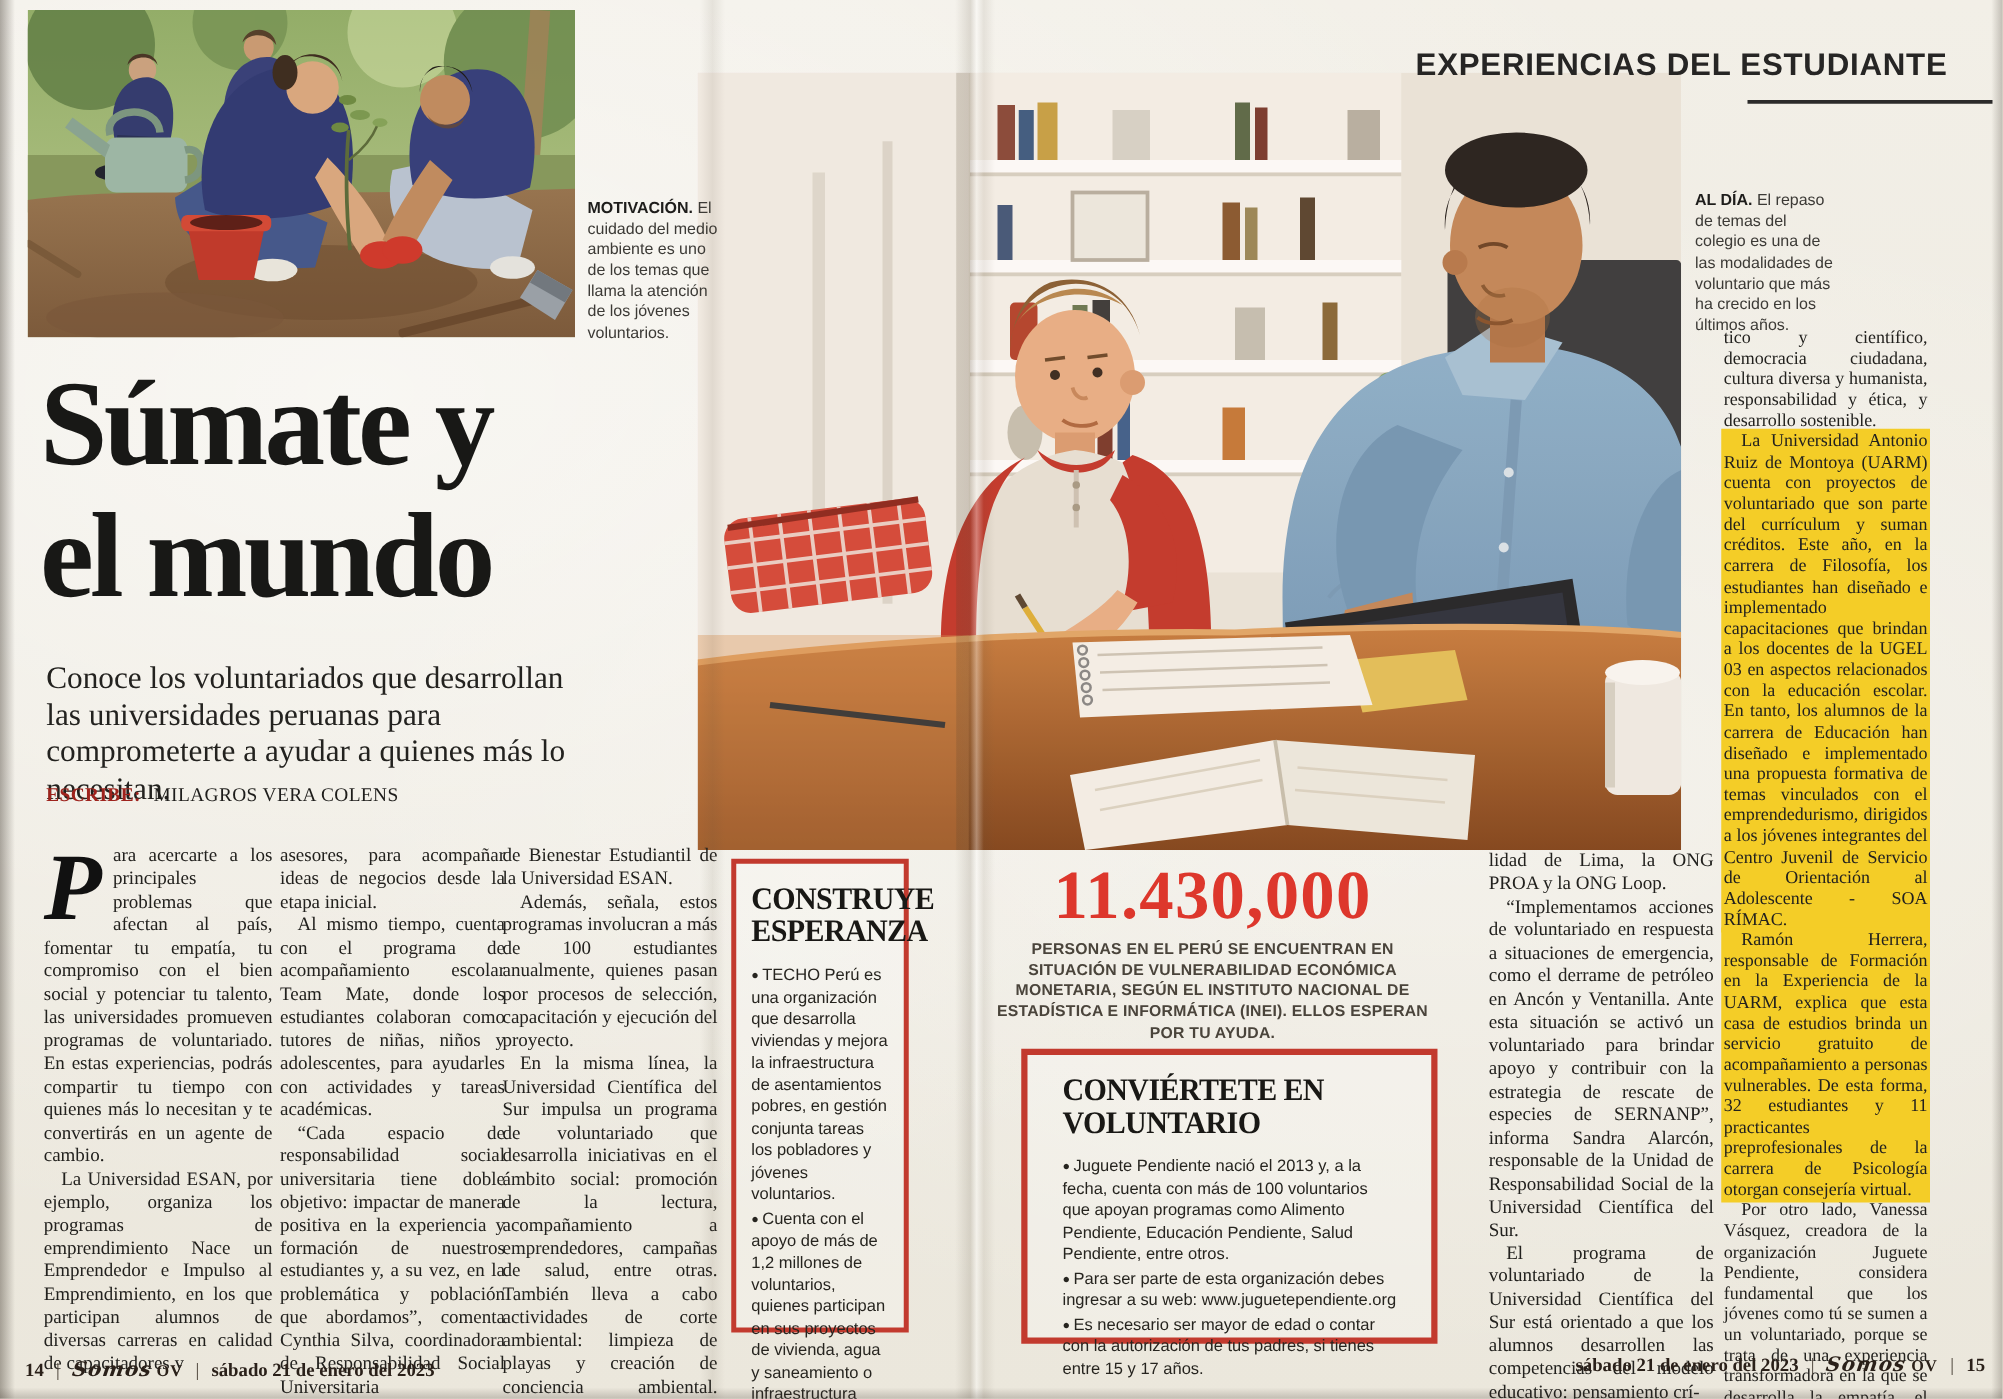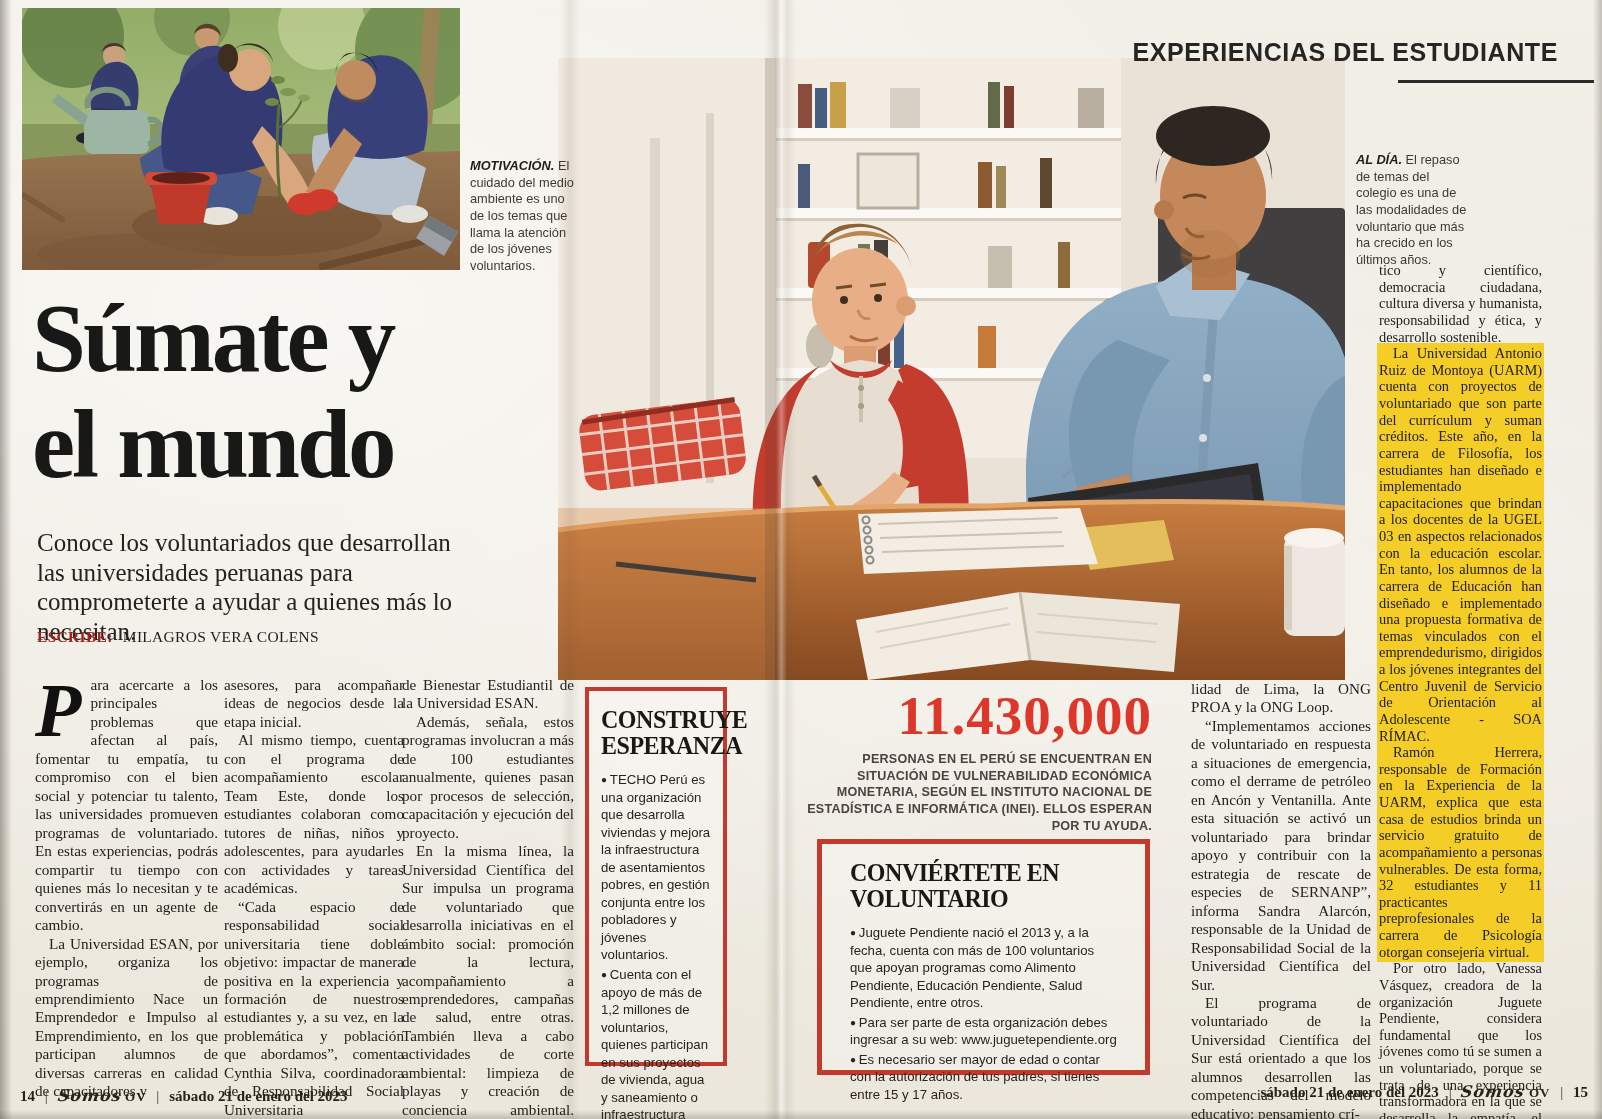--- a/index.html
+++ b/index.html
@@ -39,36 +39,36 @@
   .col{font-size:15.2px;line-height:1.215;text-align:justify;color:#22211e;}
   .col p{margin:0;}
   .col p.ind{text-indent:14px;}
   .col5{font-size:14.4px;line-height:1.155;}
   .dropcap{float:left;font-size:76px;line-height:.72;font-weight:bold;font-style:italic;
     padding:7px 9px 0 0;color:#111;}
   .hl{background:#f4cd27;box-shadow:0 0 0 2px #f4cd27;}
 
   
   .photo-caption{font-family:"Liberation Sans",sans-serif;font-size:12.8px;line-height:1.3;color:#3c3a36;}
-  .cap-label{font-weight:bold;font-style:italic;color:#1e1d1b;text-align:right;}
+  .cap-label{font-weight:bold;color:#1e1d1b;text-align:right;}
   .motivation{left:470px;top:158px;width:104px;}
   .aldia{left:1356px;top:152px;width:112px;}
 
   
   .rbox{border:4px solid #c23a2e;background:rgba(255,255,255,.25);}
   .box-title{font-weight:bold;font-size:25px;line-height:1.04;letter-spacing:-.5px;color:#191815;
     margin-bottom:12px;transform:scaleX(.96);transform-origin:left;}
   .bullet{font-family:"Liberation Sans",sans-serif;font-size:13.2px;line-height:1.33;
     color:#26241f;margin-bottom:2px;}
   .bullet::before{content:"● ";font-size:10px;vertical-align:1px;}
   .construye{left:585px;top:687px;width:142px;height:379px;box-sizing:border-box;padding:16px 12px;}
   .conviertete{left:817px;top:839px;width:333px;height:236px;box-sizing:border-box;padding:16px 28px;border-width:5px;}
 
   
-  .stat{left:788px;top:688px;width:364px;text-align:right;}
+  .stat{left:788px;top:688px;width:364px;text-align:center;}
   .stat-number{font-size:55px;font-weight:bold;color:#dd372c;letter-spacing:1px;line-height:1;}
   .stat-caption{margin-top:8px;font-family:"Liberation Sans",sans-serif;font-weight:bold;
     font-size:12.6px;line-height:1.33;color:#4a443b;letter-spacing:.2px;}
 
   
   .footer{font-size:15px;font-weight:bold;color:#2a2019;}
   .footer-left{left:20px;top:1086px;}
   .footer-right{right:14px;top:1082px;text-align:right;}
   .brand{font-family:"DejaVu Serif",serif;font-style:italic;font-weight:900;letter-spacing:1px;
     display:inline-block;transform:skewX(-8deg);font-size:16px;}
@@ -373,33 +373,33 @@
     <span class="byline-label">ESCRIBE:</span>
     <span>MILAGROS VERA COLENS</span>
   </div>
 
   <div class="abs col" style="left:35px;top:676px;width:183px;height:398px;">
     <p><span class="dropcap">P</span><span>ara acercarte a los principales problemas que afectan al país, fomentar tu empatía, tu compromiso con el bien social y potenciar tu talento, las universidades promueven programas de voluntariado. En estas experiencias, podrás compartir tu tiempo con quienes más lo necesitan y te convertirás en un agente de cambio.</span></p>
     <p class="ind">La Universidad ESAN, por ejemplo, organiza los programas de emprendimiento Nace un Emprendedor e Impulso al Emprendimiento, en los que participan alumnos de diversas carreras en calidad de capacitadores y</p>
   </div>
   <div class="abs col" style="left:224px;top:676px;width:180px;height:398px;">
     <p>asesores, para acompañar ideas de negocios desde la etapa inicial.</p>
-    <p class="ind">Al mismo tiempo, cuenta con el programa de acompañamiento escolar Team Este, donde los estudiantes colaboran como tutores de niñas, niños y adolescentes, para ayudarles con actividades y tareas académicas.</p>
+    <p class="ind">Al mismo tiempo, cuenta con el programa de acompañamiento escolar Team Mate, donde los estudiantes colaboran como tutores de niñas, niños y adolescentes, para ayudarles con actividades y tareas académicas.</p>
     <p class="ind">“Cada espacio de responsabilidad social universitaria tiene doble objetivo: impactar de manera positiva en la experiencia y formación de nuestros estudiantes y, a su vez, en la problemática y población que abordamos”, comenta Cynthia Silva, coordinadora de Responsabilidad Social Universitaria</p>
   </div>
   <div class="abs col" style="left:402px;top:676px;width:172px;height:398px;">
     <p>de Bienestar Estudiantil de la Universidad ESAN.</p>
     <p class="ind">Además, señala, estos programas involucran a más de 100 estudiantes anualmente, quienes pasan por procesos de selección, capacitación y ejecución del proyecto.</p>
     <p class="ind">En la misma línea, la Universidad Científica del Sur impulsa un programa de voluntariado que desarrolla iniciativas en el ámbito social: promoción de la lectura, acompañamiento a emprendedores, campañas de salud, entre otras. También lleva a cabo actividades de corte ambiental: limpieza de playas y creación de conciencia ambiental. Trabaja en alianza con la Municipa-</p>
   </div>
 
   <div class="abs rbox construye">
     <div class="box-title">CONSTRUYE ESPERANZA</div>
     <div>
-        <div class="bullet">TECHO Perú es una organización que desarrolla viviendas y mejora la infraestructura de asentamientos pobres, en gestión conjunta entre los pobladores y jóvenes voluntarios.</div>
+        <div class="bullet">TECHO Perú es una organización que desarrolla viviendas y mejora la infraestructura de asentamientos pobres, en gestión conjunta tareas los pobladores y jóvenes voluntarios.</div>
         <div class="bullet">Cuenta con el apoyo de más de 1,2 millones de voluntarios, quienes participan en sus proyectos de vivienda, agua y saneamiento o infraestructura comunitaria.</div>
         <div class="bullet">Para ser parte de TECHO Perú debes ingresar a su web: www.peru.techo.org</div>
       </div>
   </div>
 
   <div class="abs stat">
     <div class="stat-number">11.430,000</div>
     <div class="stat-caption">PERSONAS EN EL PERÚ SE ENCUENTRAN EN SITUACIÓN DE VULNERABILIDAD ECONÓMICA MONETARIA, SEGÚN EL INSTITUTO NACIONAL DE ESTADÍSTICA E INFORMÁTICA (INEI). ELLOS ESPERAN POR TU AYUDA.</div>
   </div>
 

